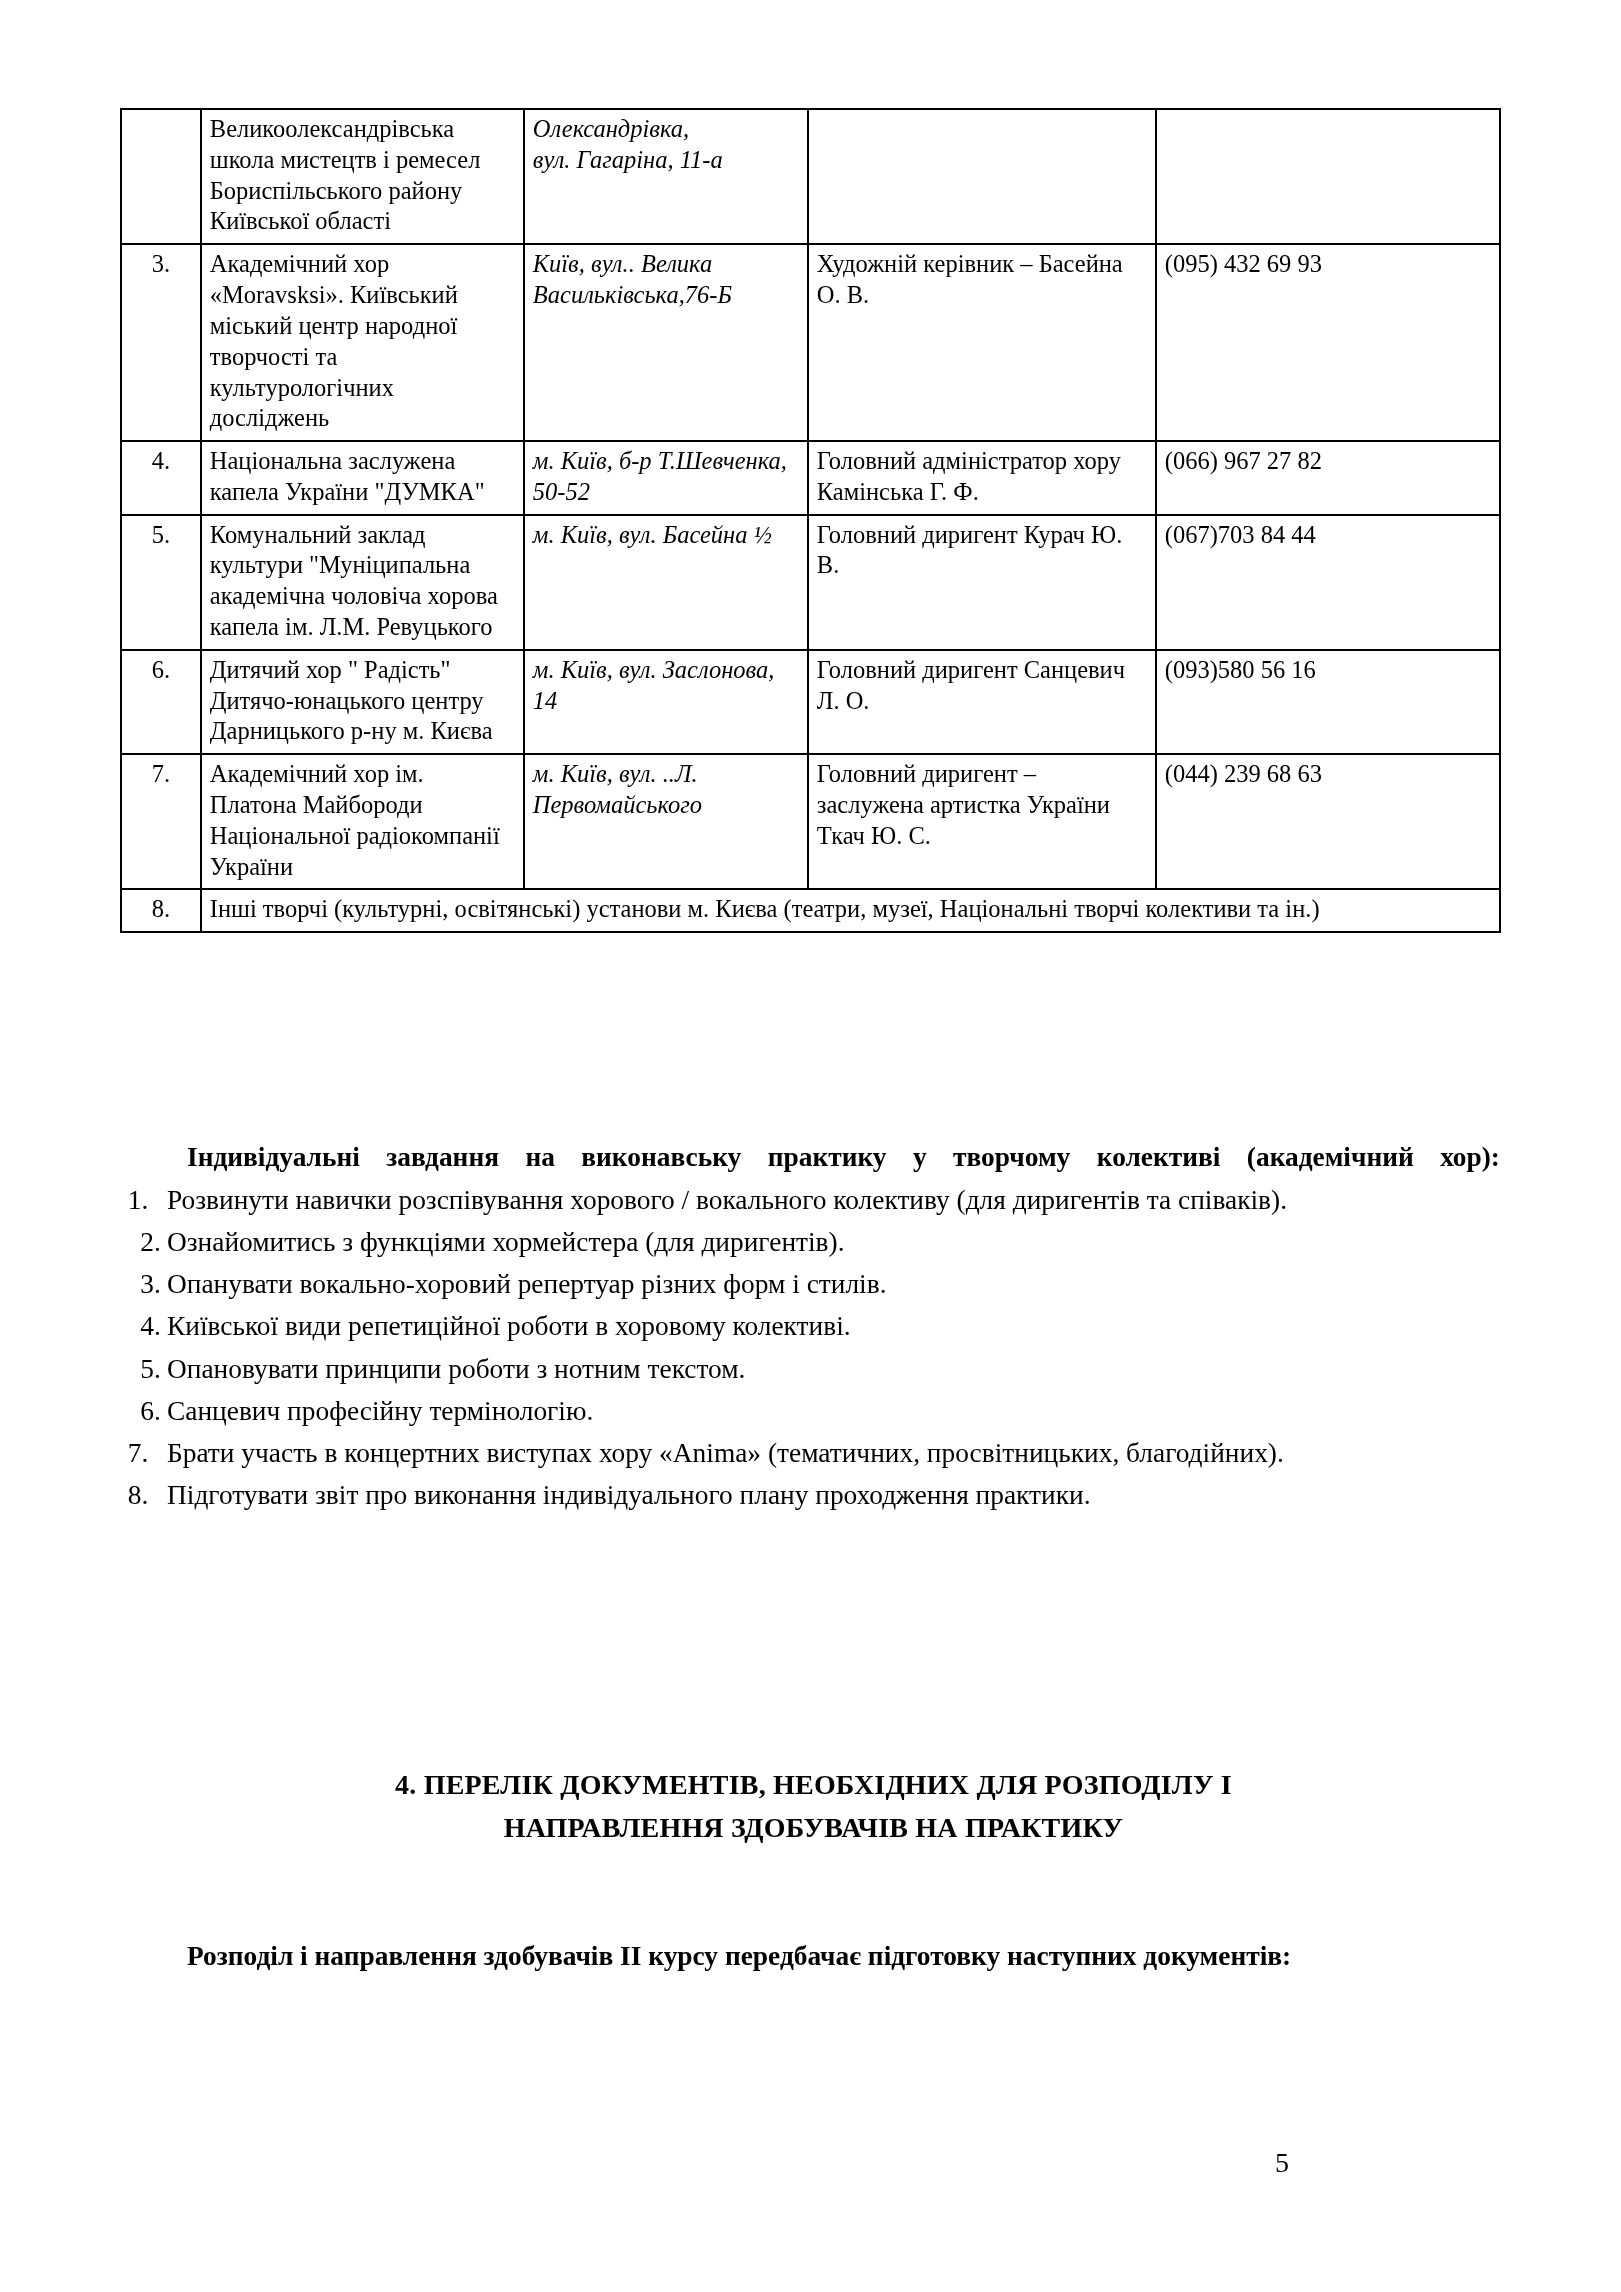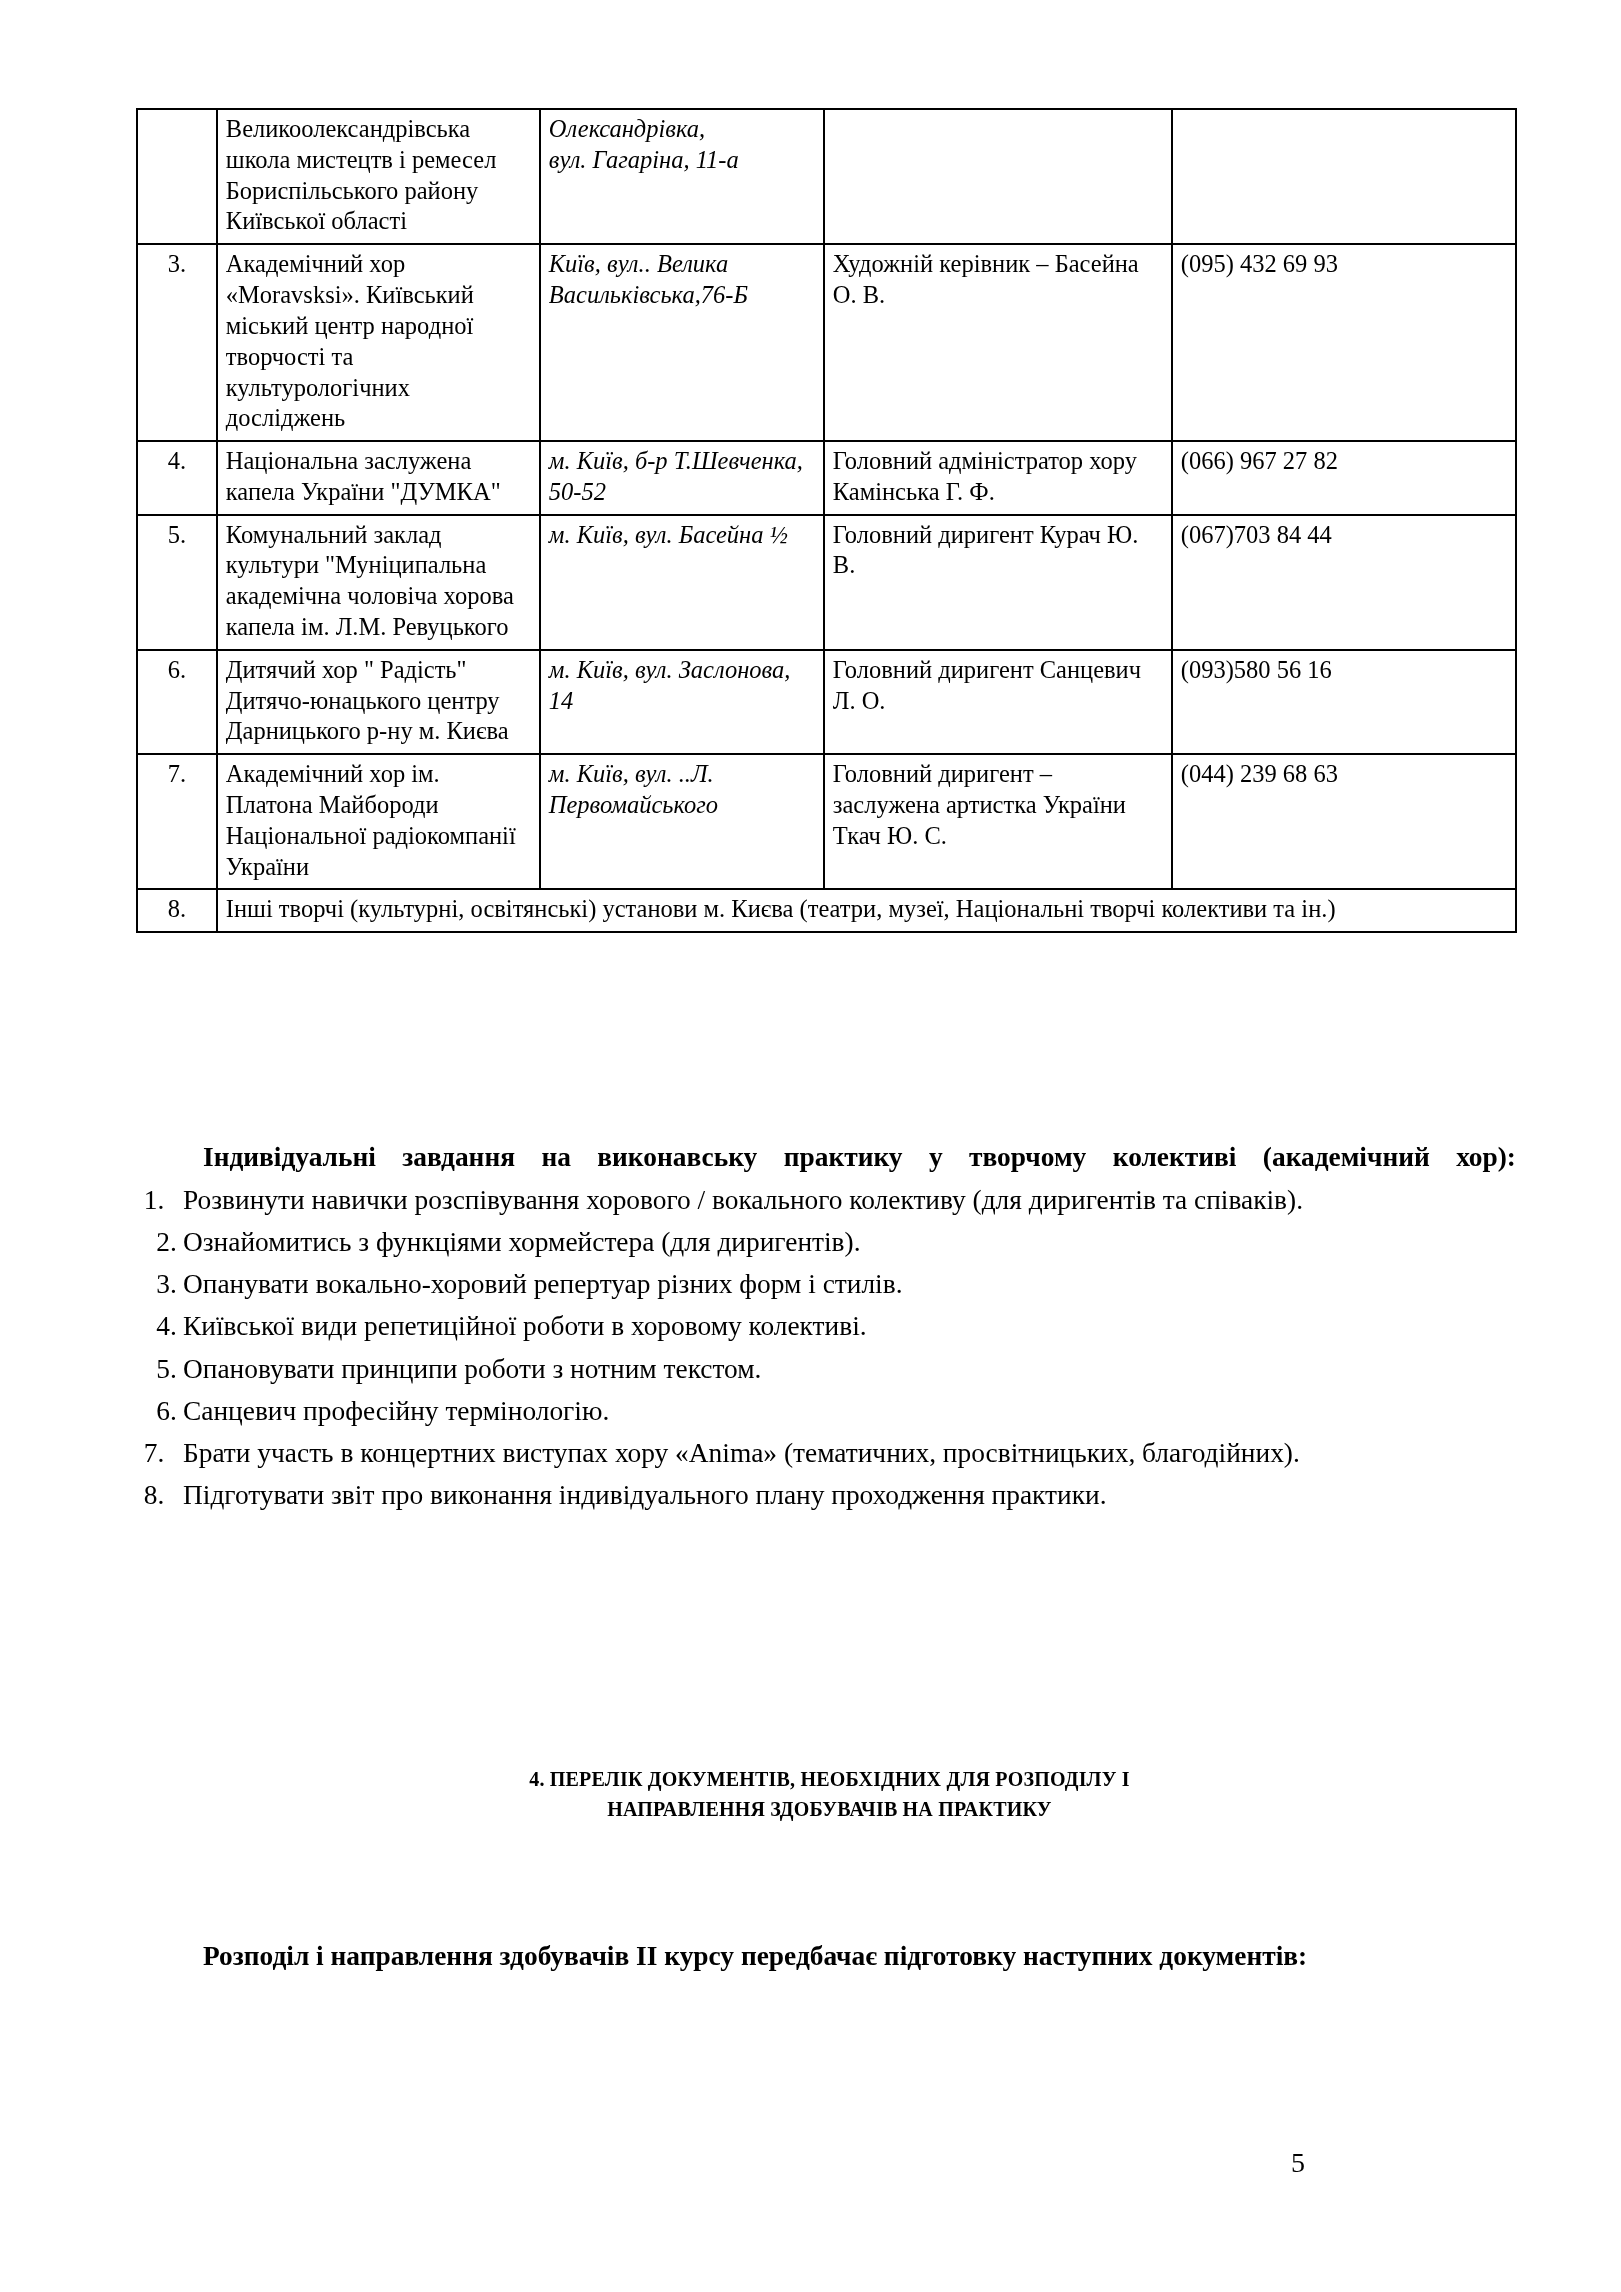--- a/index.html
+++ b/index.html
@@ -11,21 +11,21 @@
   body {
     width: 1621px;
     height: 2293px;
     position: relative;
     font-family: "Liberation Serif", "DejaVu Serif", serif;
     color: #000000;
     overflow: hidden;
   }
   .page {
     position: absolute;
-    left: 16px;
+    left: 0;
     top: 0;
     width: 1407px;
     height: 2293px;
     box-sizing: border-box;
     padding: 0;
   }
 
   
   .tbl-wrap {
     position: absolute;
@@ -119,21 +119,21 @@
   }
 
   
   .section-head {
     position: absolute;
     left: 235px;
     width: 1157px;
     top: 1764px;
     text-align: center;
     font-weight: bold;
-    font-size: 20px;
+    font-size: 28px;
     line-height: 1.52;
     letter-spacing: 0.2px;
   }
 
   .closing {
     position: absolute;
     left: 120px;
     width: 1380px;
     top: 1936px;
     font-size: 27.4px;

